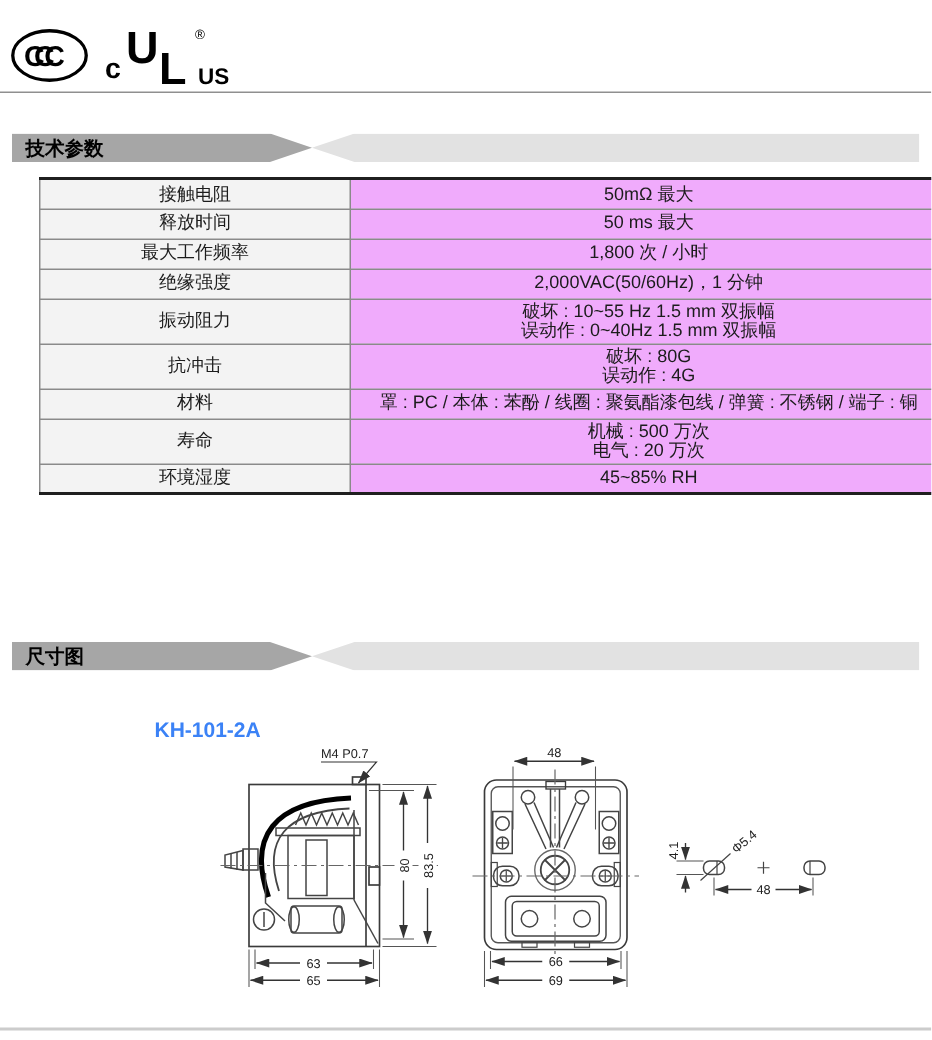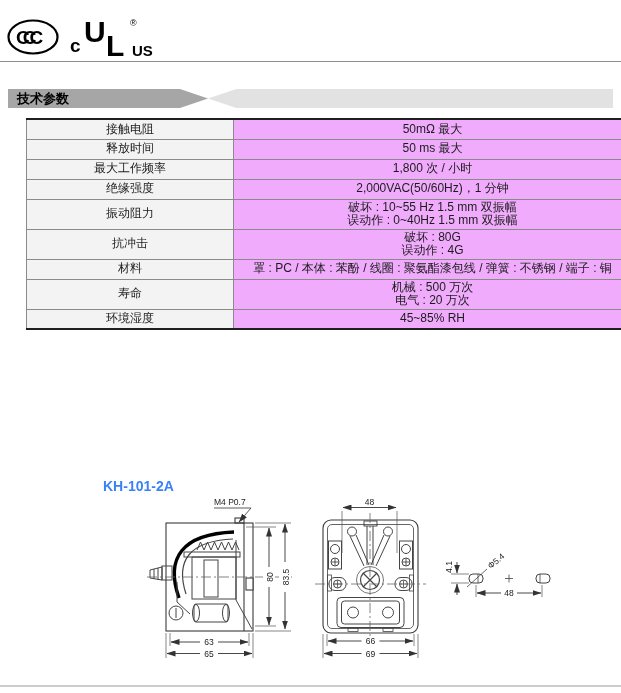--- a/index.html
+++ b/index.html
@@ -100,20 +100,25 @@
         <td class="spec-value">机械 : 500 万次
 电气 : 20 万次</td>
         </tr>
       <tr class="h1">
         <td class="spec-label">环境湿度</td>
         <td class="spec-value">45~85% RH</td>
         </tr>
     </tbody>
   </table>
 
+  <div class="banner" style="top:428px">
+    <div class="dark"></div>
+    <div class="light"></div>
+    <span class="blabel">尺寸图</span>
+  </div>
 
   <div class="model-label">KH-101-2A</div>
 
   <svg class="drawing" width="621" height="232" viewBox="0 456 621 232">
     <defs>
       <marker id="ae" markerWidth="10" markerHeight="8" refX="8.5" refY="3" orient="auto" markerUnits="userSpaceOnUse">
         <path d="M0,0 L9,3 L0,6 Z" fill="#333"></path>
         </marker>
       <marker id="as" markerWidth="10" markerHeight="8" refX="0.5" refY="3" orient="auto" markerUnits="userSpaceOnUse">
         <path d="M9,0 L0,3 L9,6 Z" fill="#333"></path>

